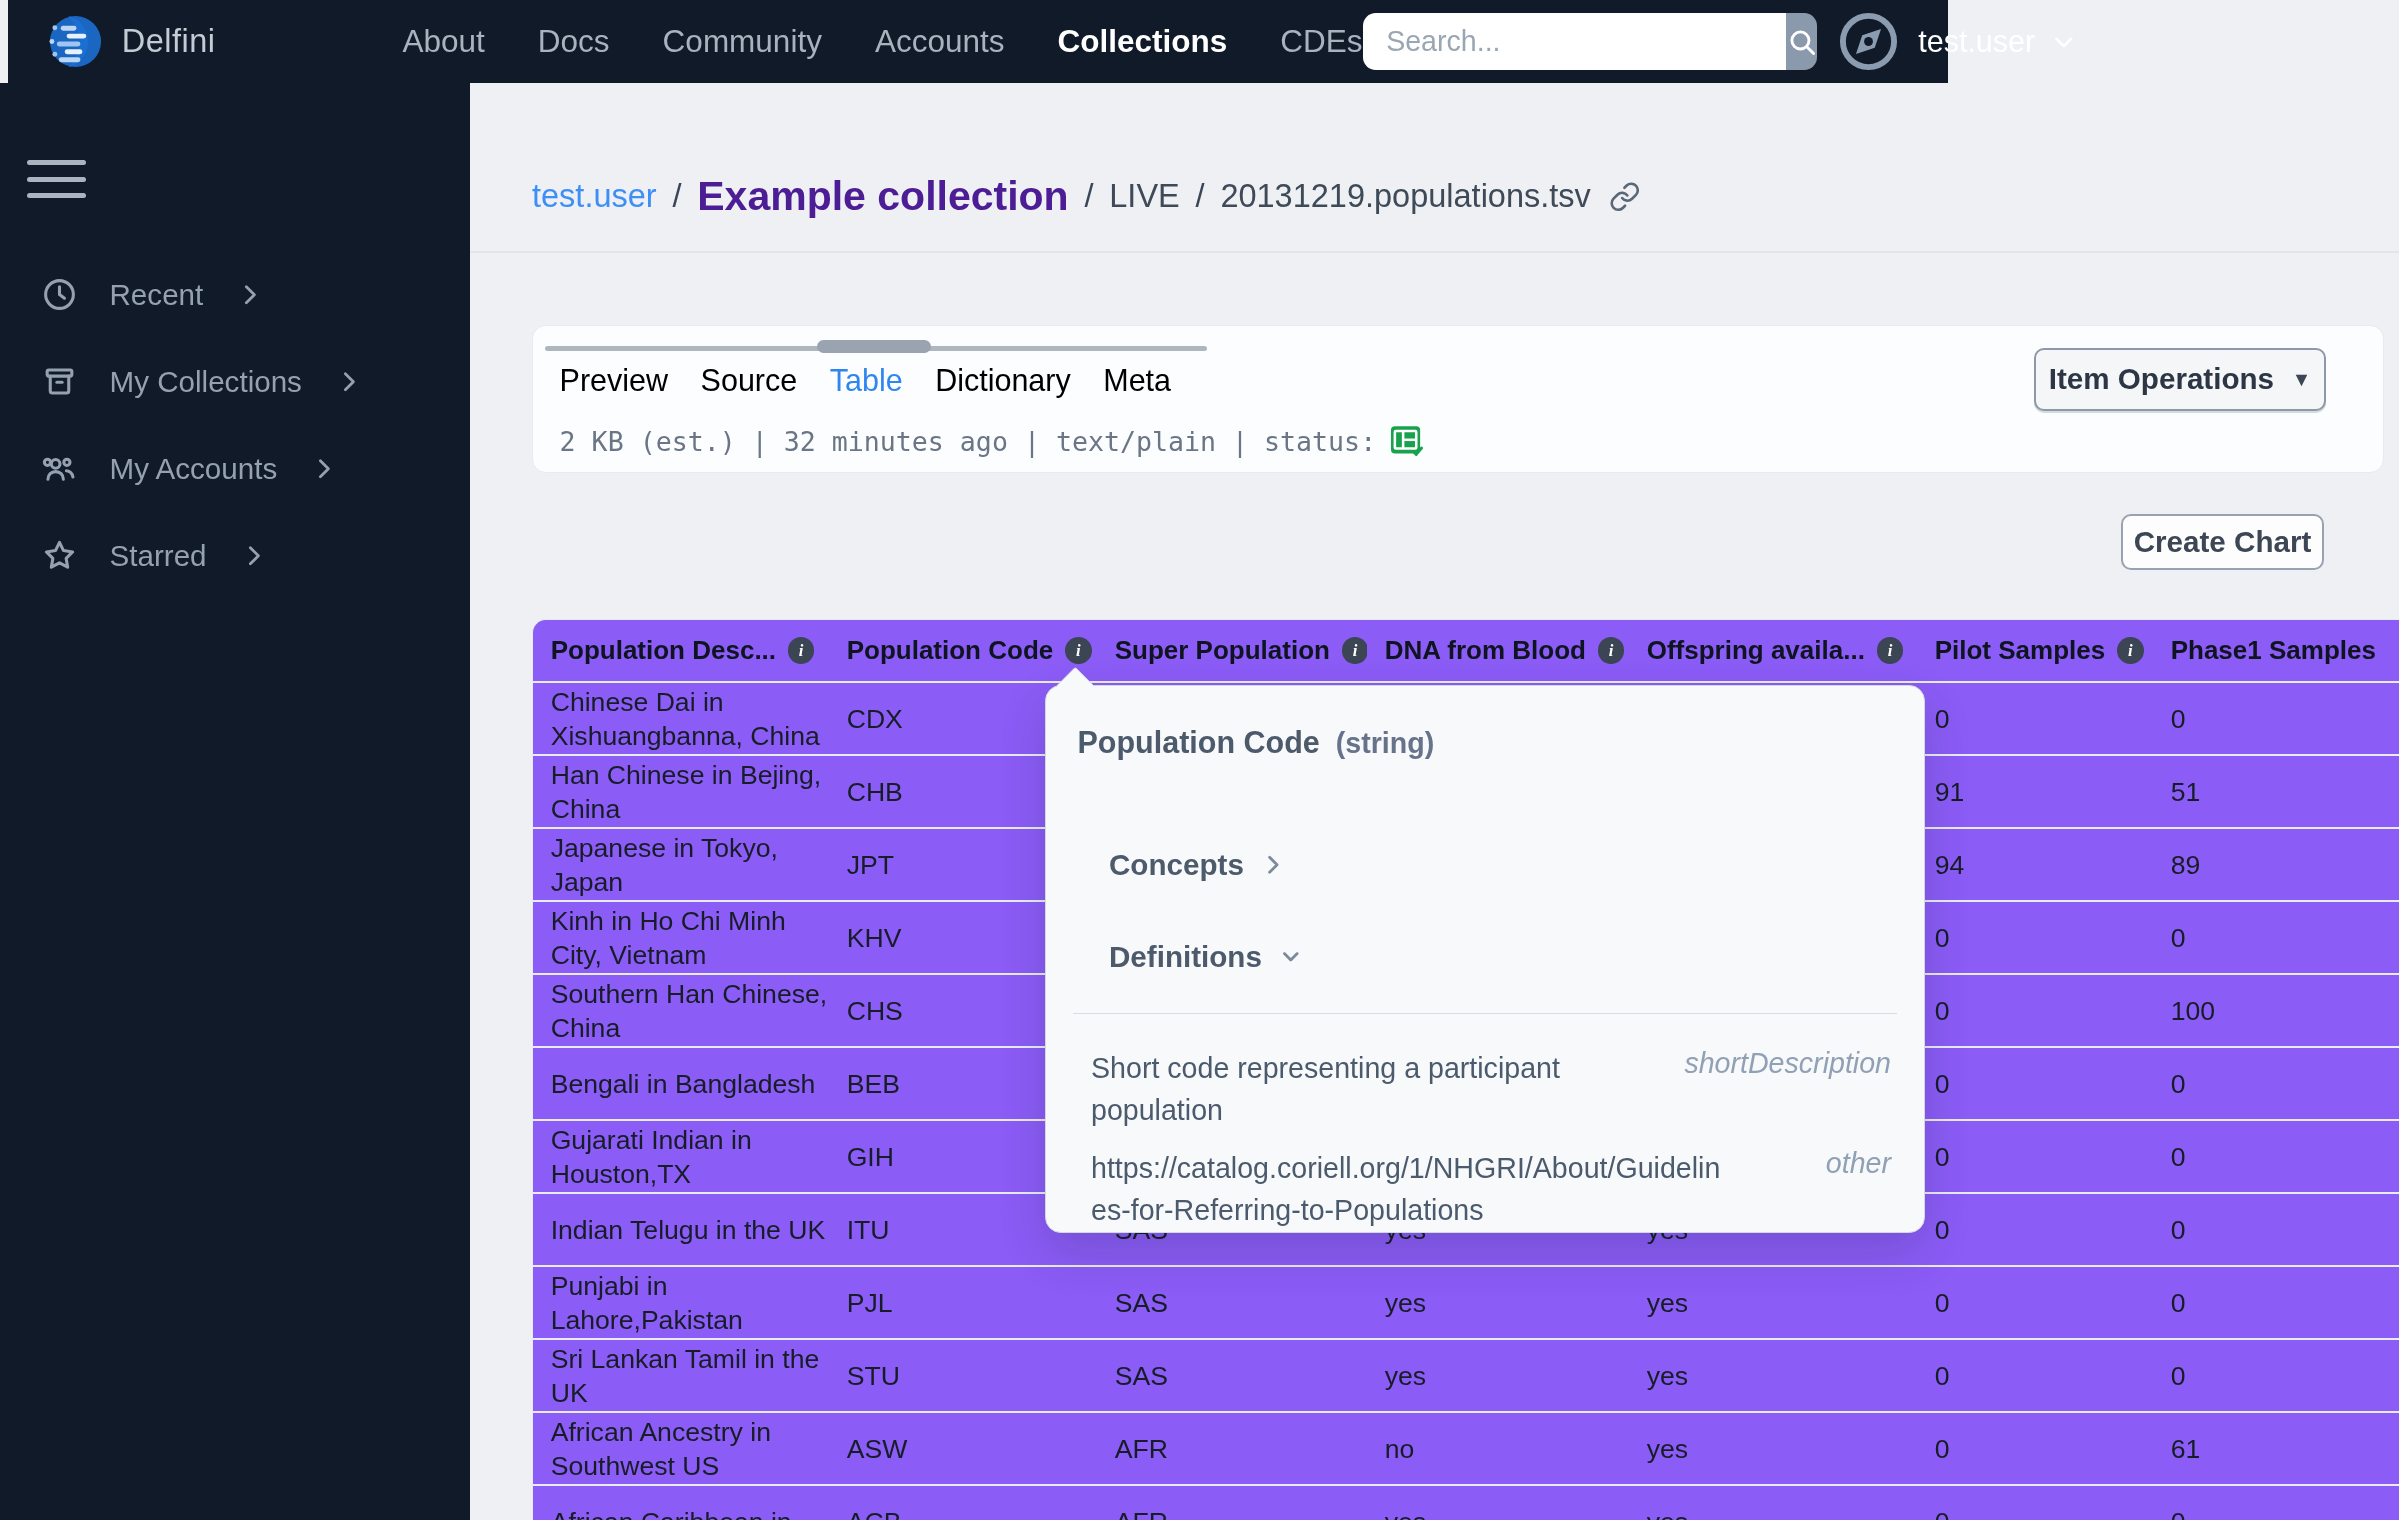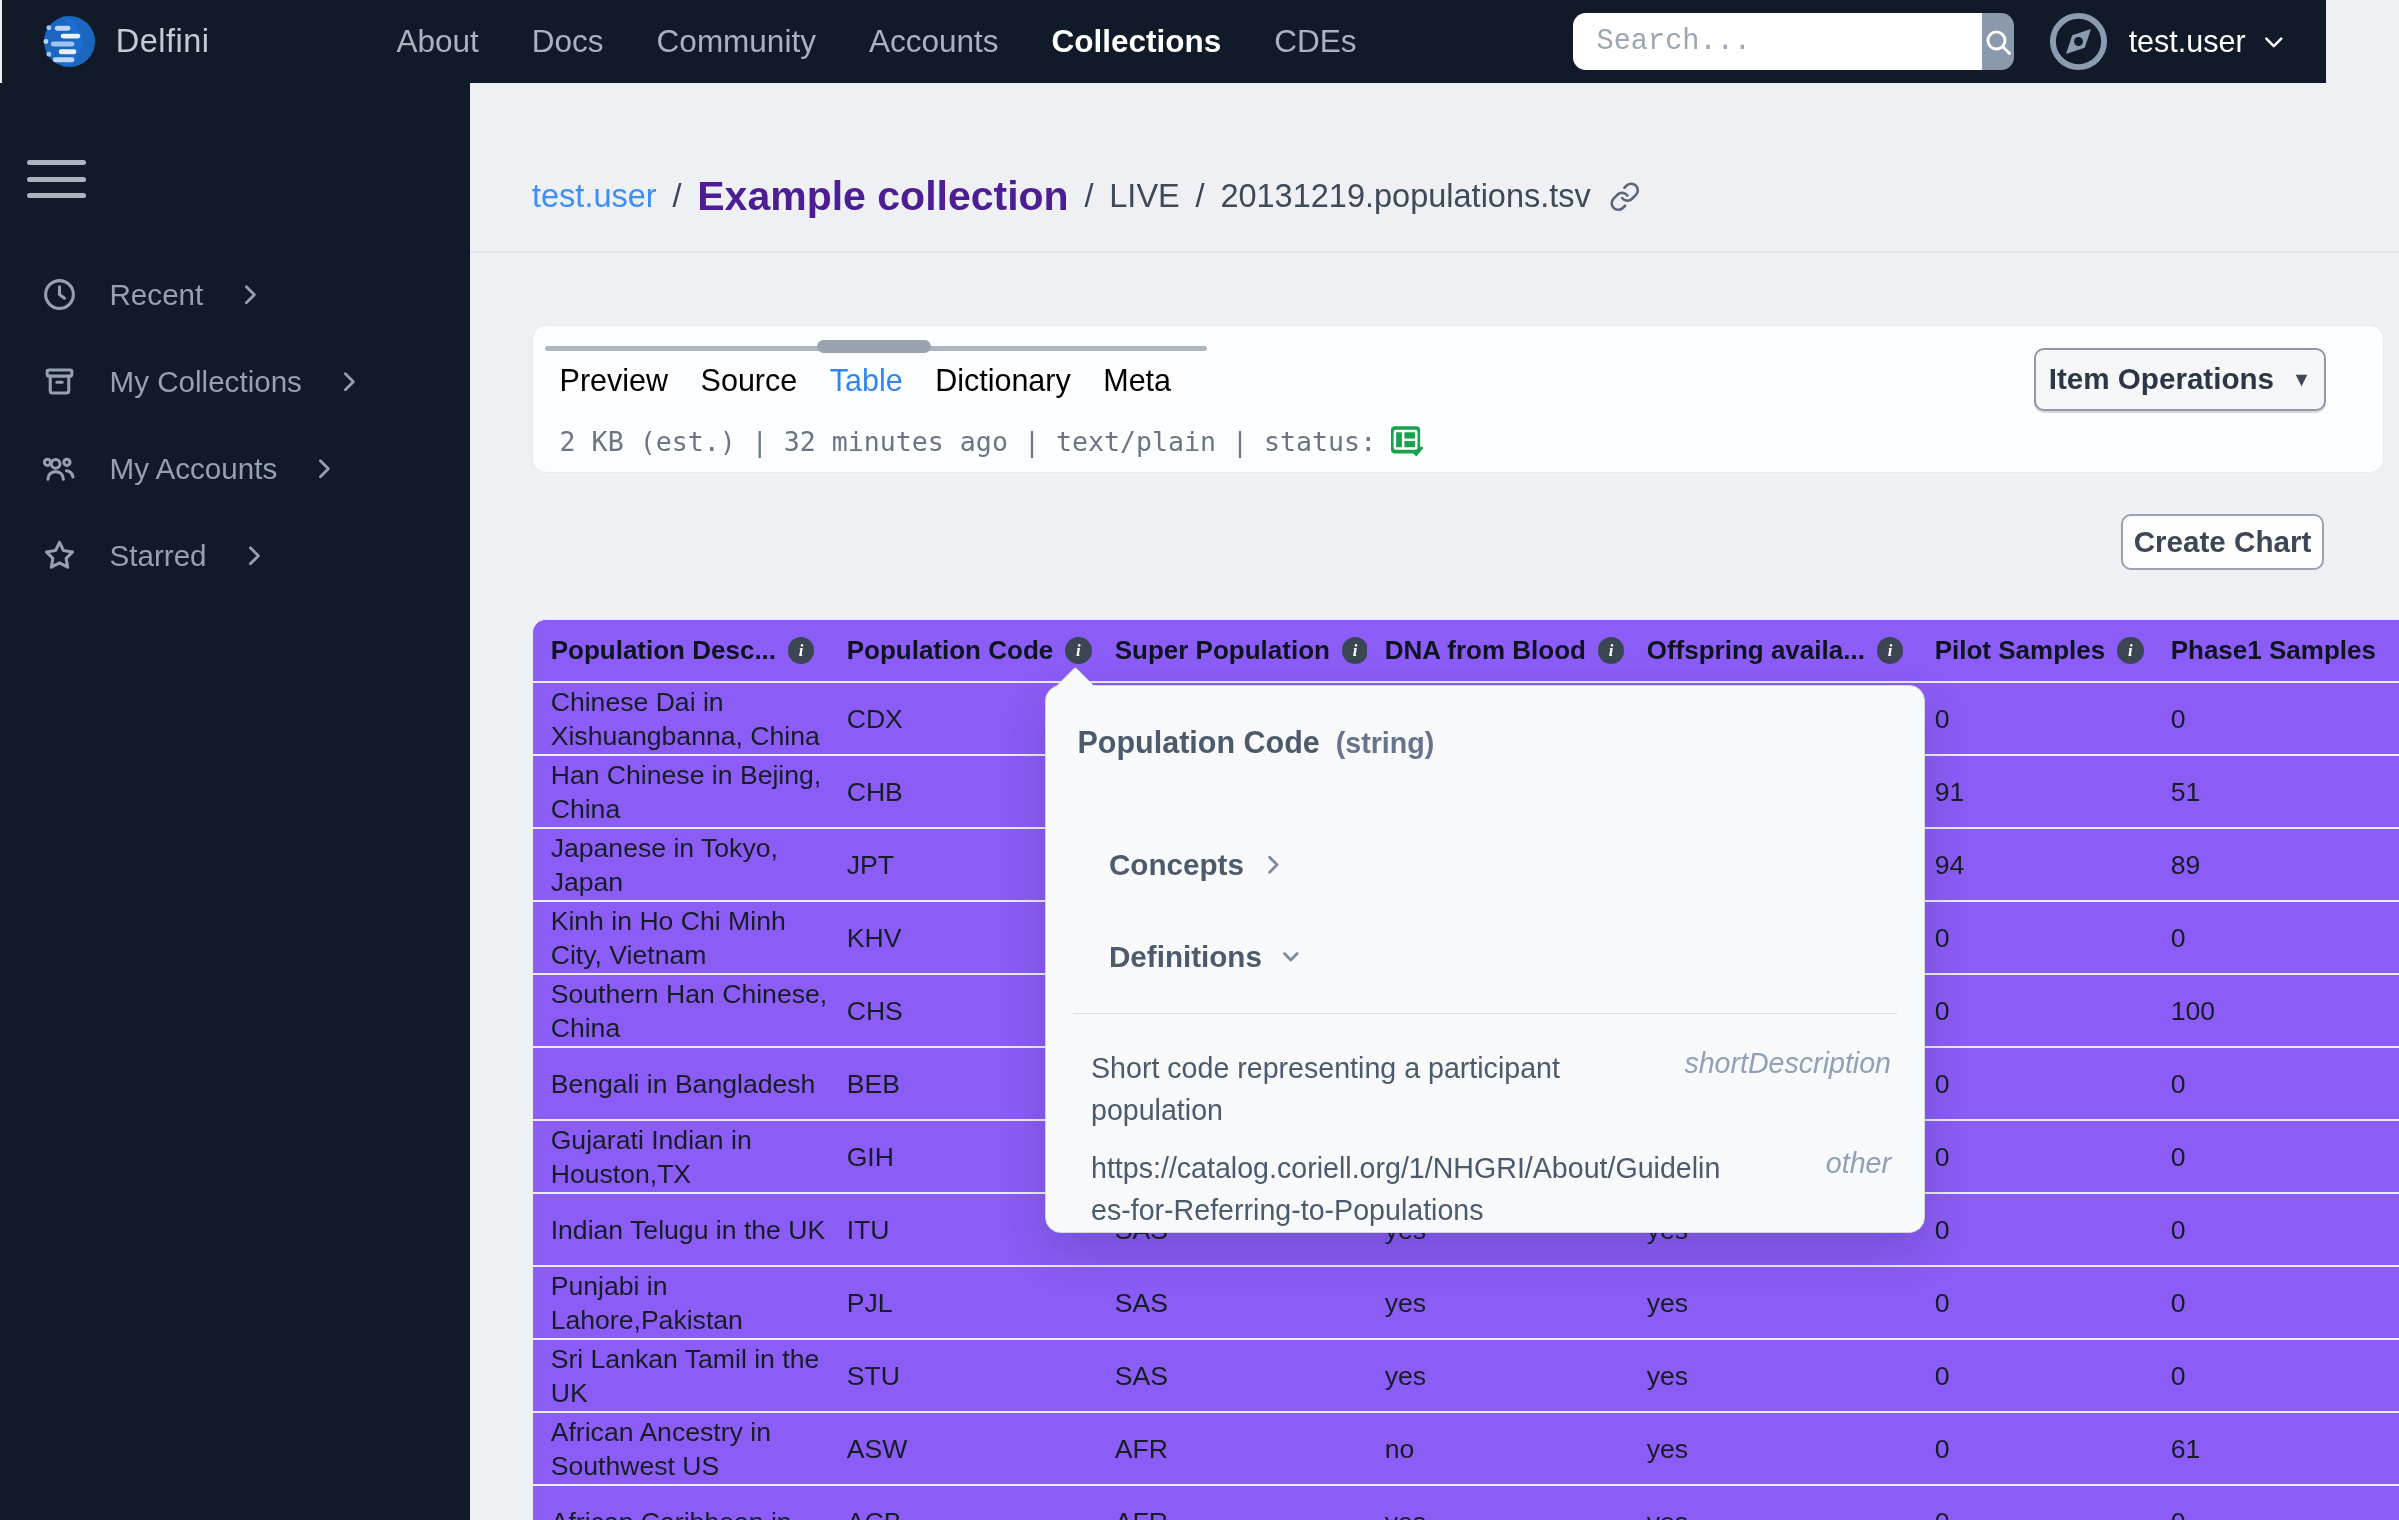--- a/index.html
+++ b/index.html
@@ -3,33 +3,33 @@
 <meta charset="utf-8">
 <style>
   * { margin:0; padding:0; box-sizing:border-box; }
   html,body { background:#2a2f36; }
   .screen {
     position:relative; width:2400px; height:1521px; overflow:hidden;
     background:#eef0f3; font-family:"Liberation Sans", sans-serif;
   }
   
   .navbar {
-    position:absolute; left:2px; top:0; width:2324px; height:83px;
+    position:absolute; left:8px; top:0; width:1940px; height:83px;
     background:var(--navy); display:flex; align-items:center; padding:0 39px;
   }
   .brand { display:flex; align-items:center; }
   .brand-name { margin-left:17.7px; font-size:32.5px; color:#c3cbd4; letter-spacing:0.5px; }
   .nav-links { display:flex; gap:53px; margin-left:187px; }
   .nav-link { font-size:31.5px; color:#a9b3bf; cursor:pointer; }
   .nav-link.active { color:#ffffff; font-weight:bold; }
   .searchbox { margin-left:auto; display:flex; height:57px; width:388px; }
   .searchbox input {
     flex:1; border:none; outline:none; background:#ffffff;
     border-radius:12.8px 0 0 12.8px; padding:0 23.6px; font-size:28.6px; color:#333;
-    font-family:Liberation Mono, monospace;
+    font-family:Liberation Sans, sans-serif;
   }
   .searchbox input::placeholder { color:#9aa6b4; }
   .search-btn {
     width:79px; background:#8b99ac; border:none; border-radius:0 12.8px 12.8px 0;
     display:flex; align-items:center; justify-content:center; cursor:pointer;
   }
   .userblock { display:flex; align-items:center; margin-left:87px; cursor:pointer; }
   .username { margin-left:19.7px; font-size:30.5px; color:#ffffff; font-weight:500; }
   .userblock .chev { margin-left:15.8px; }
   

